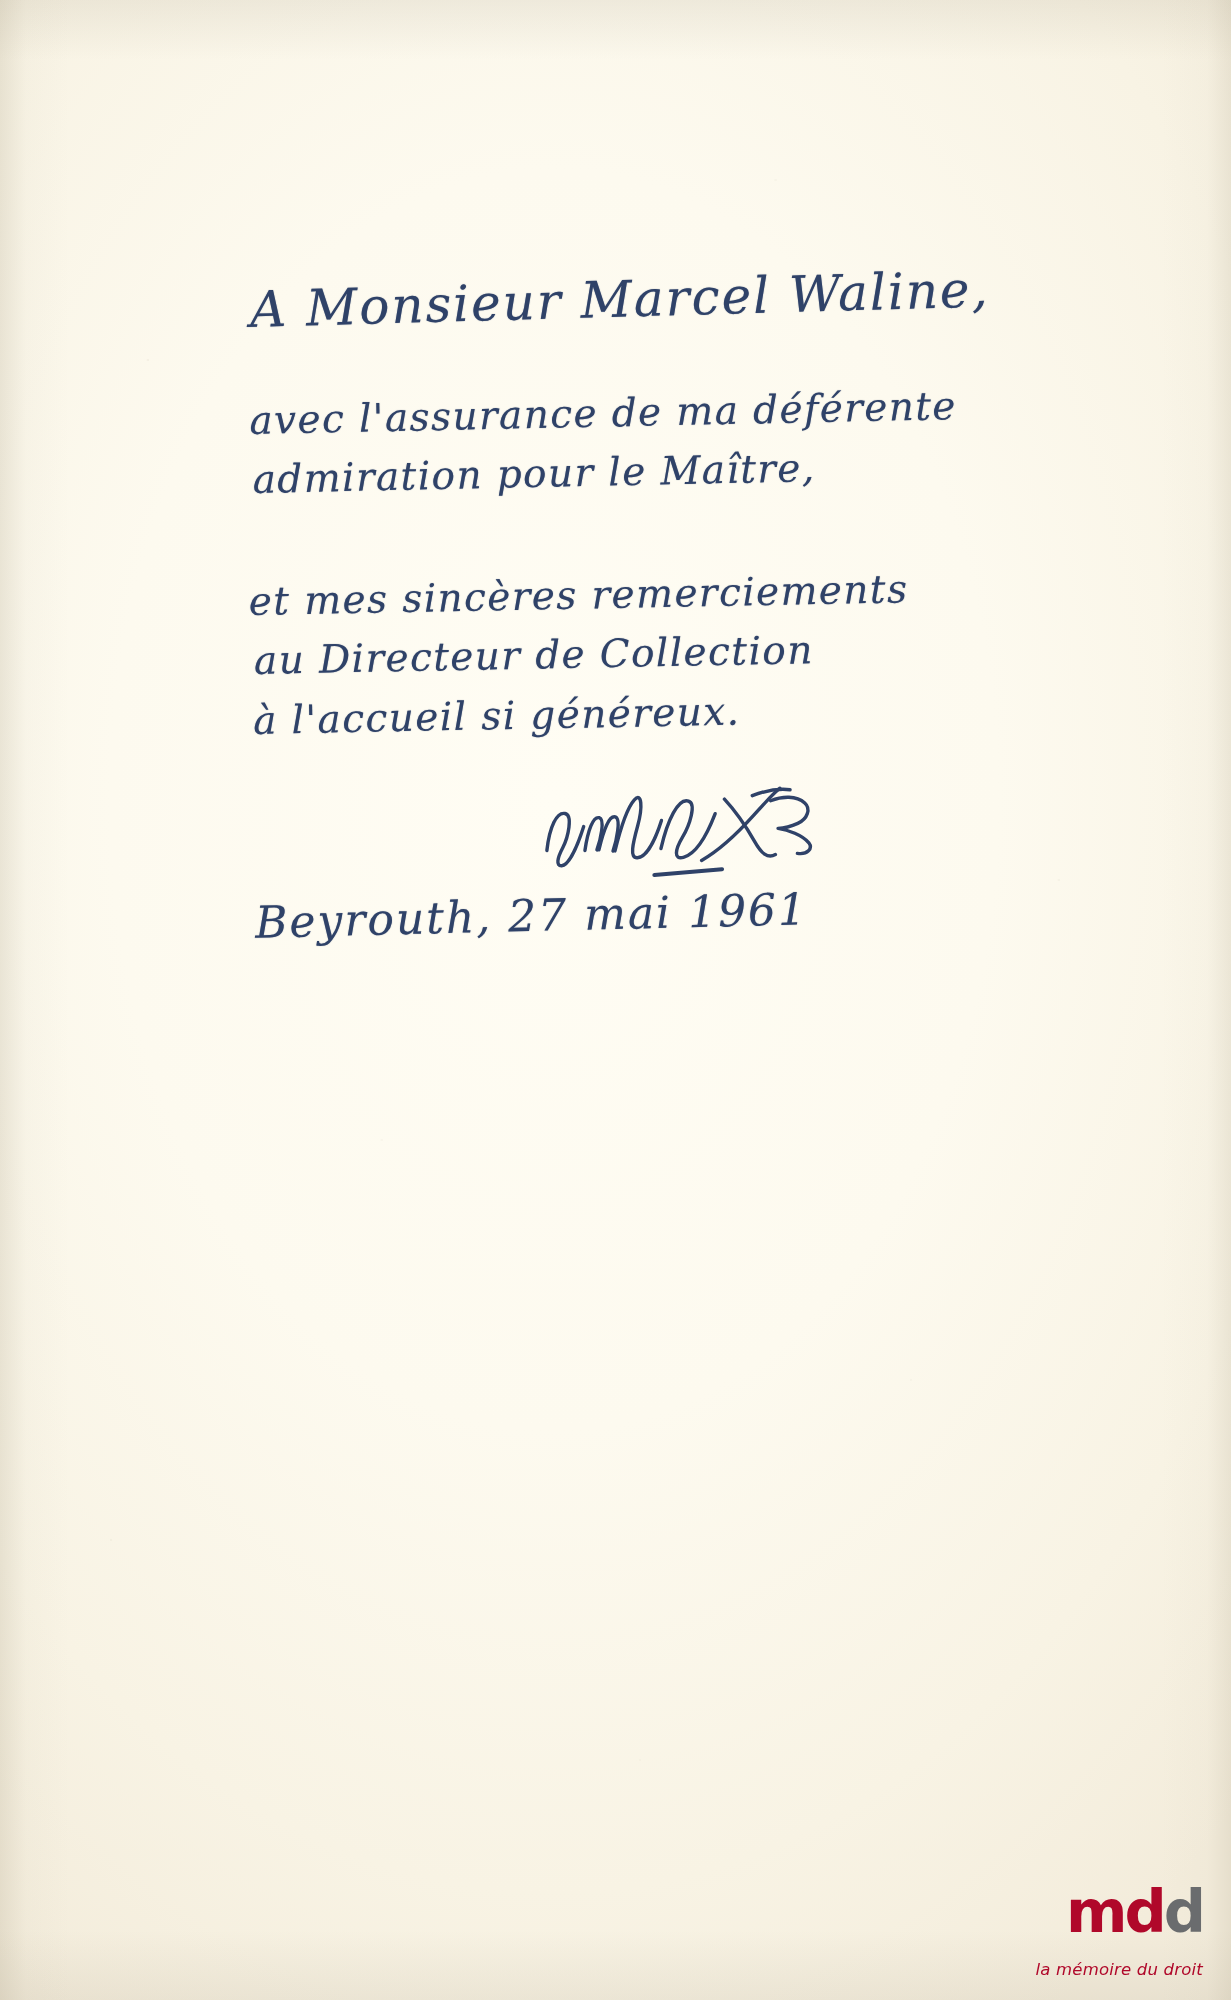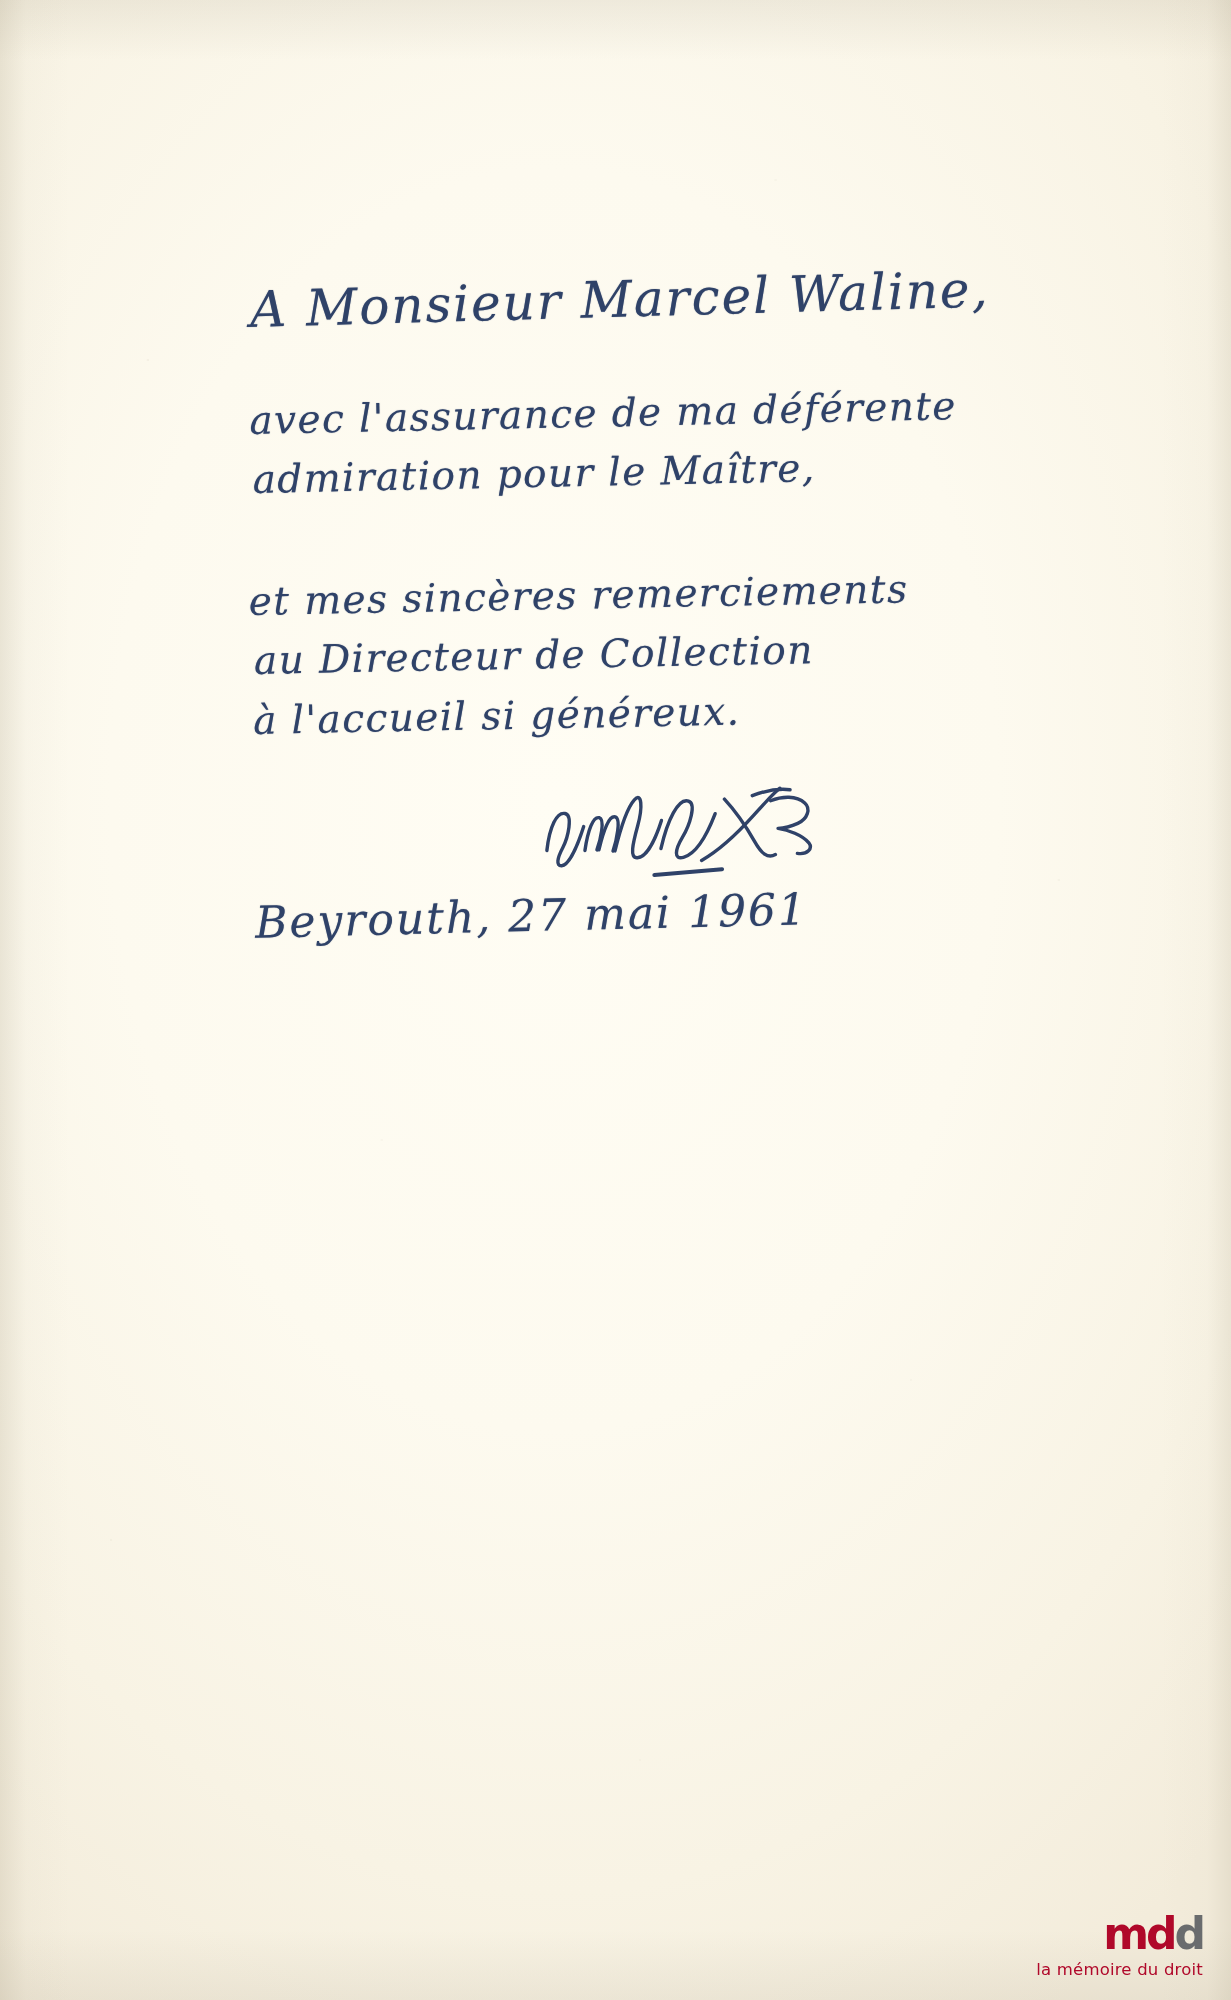--- a/index.html
+++ b/index.html
@@ -134,33 +134,34 @@
   #mdd-logo {
     position: absolute;
     right: 28px;
     bottom: 22px;
     text-align: right;
     line-height: 1;
   }
   #mdd-logo .logo-mark {
     font-family: "DejaVu Sans", sans-serif;
     font-weight: bold;
-    font-size: 44px;
+    font-size: 59px;
     letter-spacing: -3px;
     line-height: .92;
   }
   #mdd-logo .m { color: #b0082a; }
   #mdd-logo .d1 { color: #b0082a; }
   #mdd-logo .d2 { color: #6a6c6e; }
   #mdd-logo .logo-tagline {
-    margin-top: 7px;
+    margin-top: 22px;
     font-family: "DejaVu Sans", sans-serif;
     font-size: 16.5px;
     color: #b0082a;
     letter-spacing: .2px;
+    font-style: italic;
   }
 </style>
 </head>
 <body>
 
 <div id="page-scan">
 
   <div id="page-grain"></div>
   <div id="page-vignette"></div>
 

